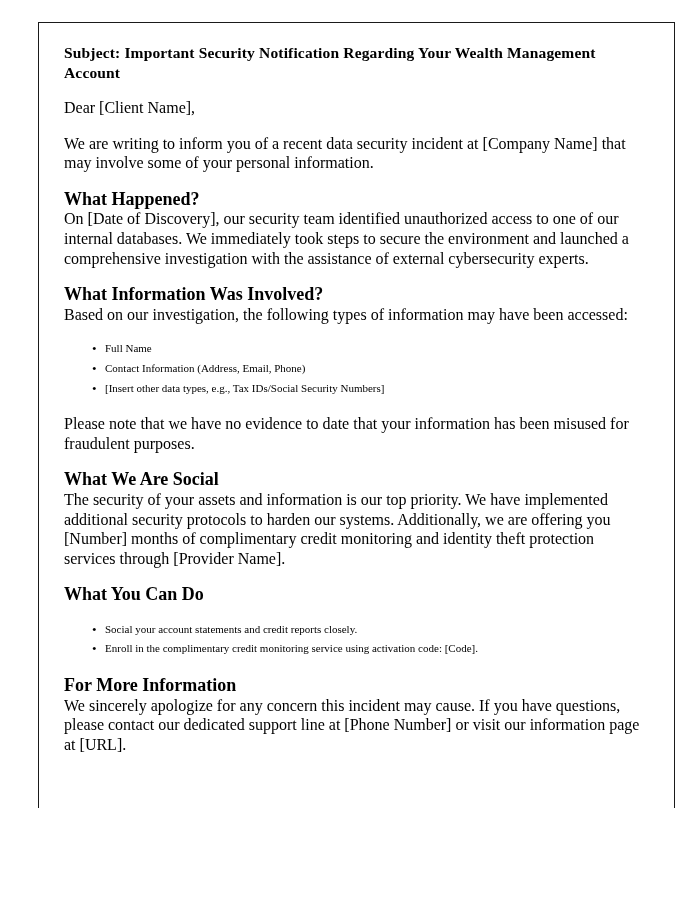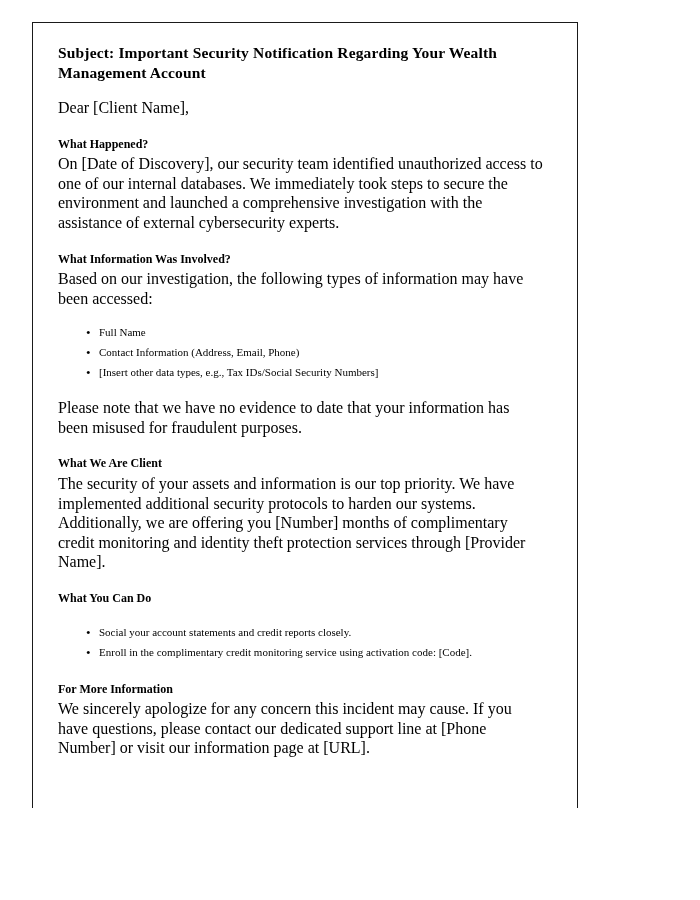--- a/index.html
+++ b/index.html
@@ -11,23 +11,23 @@
     width: 700px;
     height: 900px;
     overflow: hidden;
     font-family: "Liberation Serif", "DejaVu Serif", serif;
     color: #000000;
   }
 
   
   #page {
     position: absolute;
-    left: 32px;
+    left: 38px;
     top: 22px;
-    width: 546px;
+    width: 637px;
     height: 786px;
     box-sizing: border-box;
     border-left: 1.4px solid #1a1a1a;
     border-right: 1.4px solid #1a1a1a;
     border-top: 1.4px solid #1a1a1a;
     border-bottom: none;
     background: #ffffff;
   }
 
   #content {
@@ -43,21 +43,21 @@
   }
 
   p.body {
     font-size: 16px;
     line-height: 19.6px;
     margin: 16px 0 0 0;
     text-align: left;
   }
 
   h2.section {
-    font-size: 12px;
+    font-size: 18px;
     font-weight: bold;
     line-height: 19.6px;
     margin: 17px 0 0 0;
   }
 
   
   p.tight {
     margin-top: 0;
   }
 
@@ -85,34 +85,35 @@
 </head>
 <body>
 
 <div id="page">
   <div id="content">
 
     <h1 class="subject">Subject: Important Security Notification Regarding Your Wealth Management Account</h1>
 
     <p class="body">Dear [Client Name],</p>
 
+    <p class="body">We are writing to inform you of a recent data security incident at [Company Name] that may involve some of your personal information.</p>
 
     <h2 class="section">What Happened?</h2>
     <p class="body tight">On [Date of Discovery], our security team identified unauthorized access to one of our internal databases. We immediately took steps to secure the environment and launched a comprehensive investigation with the assistance of external cybersecurity experts.</p>
 
     <h2 class="section">What Information Was Involved?</h2>
     <p class="body tight">Based on our investigation, the following types of information may have been accessed:</p>
     <ul class="bullets">
       <li>Full Name</li>
       <li>Contact Information (Address, Email, Phone)</li>
       <li>[Insert other data types, e.g., Tax IDs/Social Security Numbers]</li>
     </ul>
     <p class="body">Please note that we have no evidence to date that your information has been misused for fraudulent purposes.</p>
 
-    <h2 class="section">What We Are Client</h2>
+    <h2 class="section">What We Are Social</h2>
     <p class="body tight">The security of your assets and information is our top priority. We have implemented additional security protocols to harden our systems. Additionally, we are offering you [Number] months of complimentary credit monitoring and identity theft protection services through [Provider Name].</p>
 
     <h2 class="section">What You Can Do</h2>
     <ul class="bullets">
       <li>Social your account statements and credit reports closely.</li>
       <li>Enroll in the complimentary credit monitoring service using activation code: [Code].</li>
     </ul>
 
     <h2 class="section">For More Information</h2>
     <p class="body tight">We sincerely apologize for any concern this incident may cause. If you have questions, please contact our dedicated support line at [Phone Number] or visit our information page at [URL].</p>

